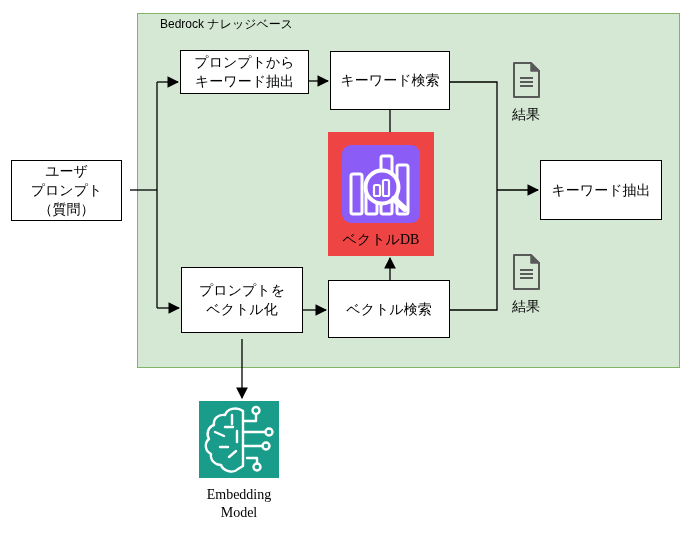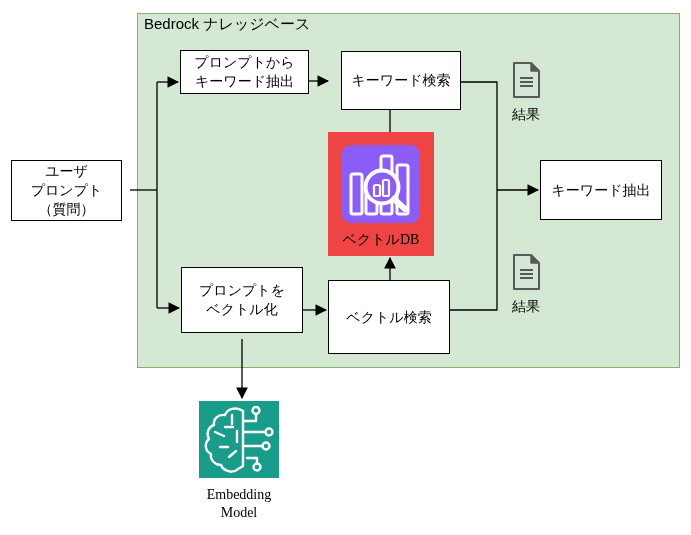--- a/index.html
+++ b/index.html
@@ -1,20 +1,20 @@
 <!DOCTYPE html>
 <html><head>
 <meta charset="utf-8">
 <style>
   html,body{margin:0;padding:0;background:#ffffff;}
   body{font-family:"Liberation Sans","DejaVu Sans",sans-serif;color:#000;}
   .canvas{position:relative;width:691px;height:535px;background:#fff;overflow:hidden;}
   .container-box{position:absolute;left:137px;top:13px;width:543px;height:355px;
     background:#D5E8D4;border:1px solid #82B366;box-sizing:border-box;}
-  .container-title{position:absolute;left:144px;top:15px;font-size:15px;line-height:18px;
+  .container-title{position:absolute;left:160px;top:15px;font-size:12px;line-height:18px;
     white-space:nowrap;z-index:4;}
   .node{position:absolute;background:#fff;border:1px solid #000;box-sizing:border-box;
     display:flex;align-items:center;justify-content:center;text-align:center;
     font-size:14px;line-height:19px;white-space:pre-line;z-index:3;}
   .wires{position:absolute;left:0;top:0;width:691px;height:535px;z-index:2;pointer-events:none;}
   .icon-panel{position:absolute;z-index:3;display:flex;flex-direction:column;
     align-items:center;text-align:center;}
   .db-panel{left:328px;top:132px;width:106px;height:124px;background:#ef4444;}
   .db-panel .svgwrap{margin-top:13px;}
   .icon-label{font-size:14px;line-height:18px;margin-top:4px;white-space:pre-line;font-family:Liberation Serif, serif;}
@@ -50,26 +50,26 @@
     </g>
   </svg>
 
   <div class="node" style="left:11px;top:160px;width:111px;height:61px;">ユーザ
 プロンプト
 （質問）</div>
 
   <div class="node" style="left:180px;top:50px;width:129px;height:44px;">プロンプトから
 キーワード抽出</div>
 
-  <div class="node" style="left:341px;top:51px;width:120px;height:59px;">キーワード検索</div>
+  <div class="node" style="left:330px;top:51px;width:120px;height:59px;">キーワード検索</div>
 
   <div class="node" style="left:181px;top:267px;width:122px;height:66px;">プロンプトを
 ベクトル化</div>
 
-  <div class="node" style="left:328px;top:280px;width:122px;height:74px;">ベクトル検索</div>
+  <div class="node" style="left:328px;top:280px;width:122px;height:58px;">ベクトル検索</div>
 
   <div class="node" style="left:540px;top:160px;width:122px;height:60px;">キーワード抽出</div>
 
   <div class="icon-panel db-panel">
     <span class="svgwrap">
       <svg width="78" height="78" viewBox="0 0 78 78">
         <rect x="0" y="0" width="78" height="78" rx="9" fill="#8B5CF6"></rect>
         <g stroke="#fff" stroke-width="3" fill="none" stroke-linejoin="round">
           <rect x="9" y="29" width="11" height="40" rx="2"></rect>
           <rect x="24" y="40" width="11" height="29" rx="2"></rect>

